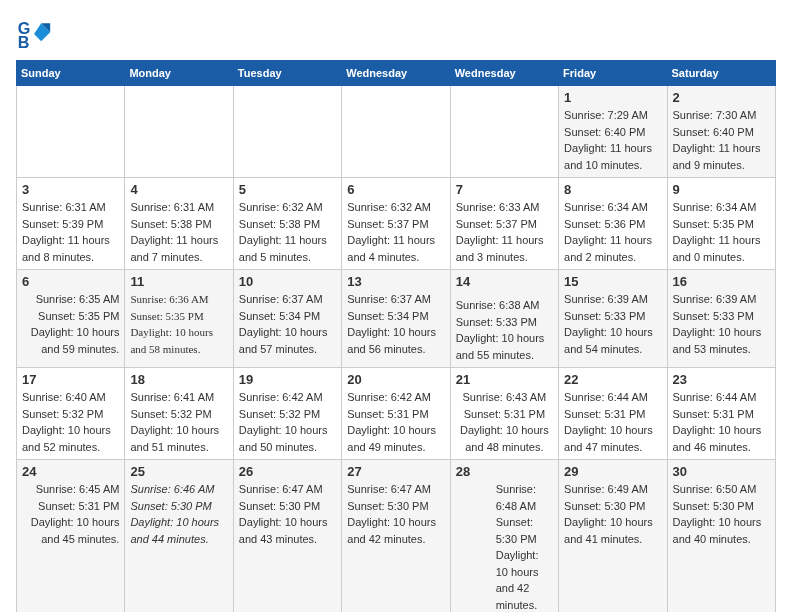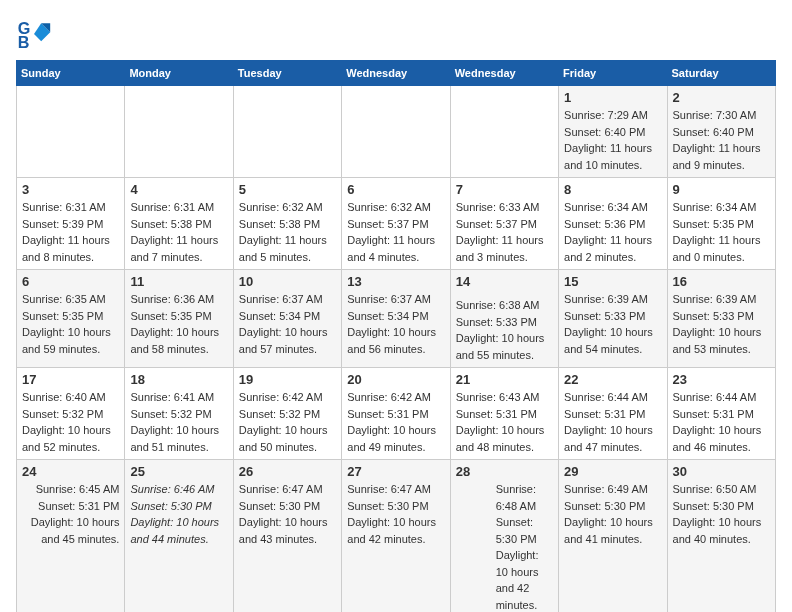--- a/index.html
+++ b/index.html
@@ -193,28 +193,28 @@
           <span class="day-number">9</span>
           <div class="day-info" style="white-space: pre-line;">Sunrise: 6:34 AM
 Sunset: 5:35 PM
 Daylight: 11 hours
 and 0 minutes.</div>
         </td>
       </tr>
       <tr>
         <td>
           <span class="day-number">6</span>
-          <div class="day-info" style="white-space: pre-line;">Sunrise: 6:35 AM
+          <div class="day-info" style="white-space: pre-line; text-align: right;">Sunrise: 6:35 AM
 Sunset: 5:35 PM
 Daylight: 10 hours
 and 59 minutes.</div>
         </td>
         <td>
           <span class="day-number">11</span>
-          <div class="day-info" style="white-space: pre-line;">Sunrise: 6:36 AM
+          <div class="day-info" style="white-space: pre-line; font-family: Liberation Serif, serif;">Sunrise: 6:36 AM
 Sunset: 5:35 PM
 Daylight: 10 hours
 and 58 minutes.</div>
         </td>
         <td>
           <span class="day-number">10</span>
           <div class="day-info" style="white-space: pre-line;">Sunrise: 6:37 AM
 Sunset: 5:34 PM
 Daylight: 10 hours
 and 57 minutes.</div>
@@ -272,21 +272,21 @@
         </td>
         <td>
           <span class="day-number">20</span>
           <div class="day-info" style="white-space: pre-line;">Sunrise: 6:42 AM
 Sunset: 5:31 PM
 Daylight: 10 hours
 and 49 minutes.</div>
         </td>
         <td>
           <span class="day-number">21</span>
-          <div class="day-info" style="white-space: pre-line;">Sunrise: 6:43 AM
+          <div class="day-info" style="white-space: pre-line; text-align: center;">Sunrise: 6:43 AM
 Sunset: 5:31 PM
 Daylight: 10 hours
 and 48 minutes.</div>
         </td>
         <td>
           <span class="day-number">22</span>
           <div class="day-info" style="white-space: pre-line;">Sunrise: 6:44 AM
 Sunset: 5:31 PM
 Daylight: 10 hours
 and 47 minutes.</div>

